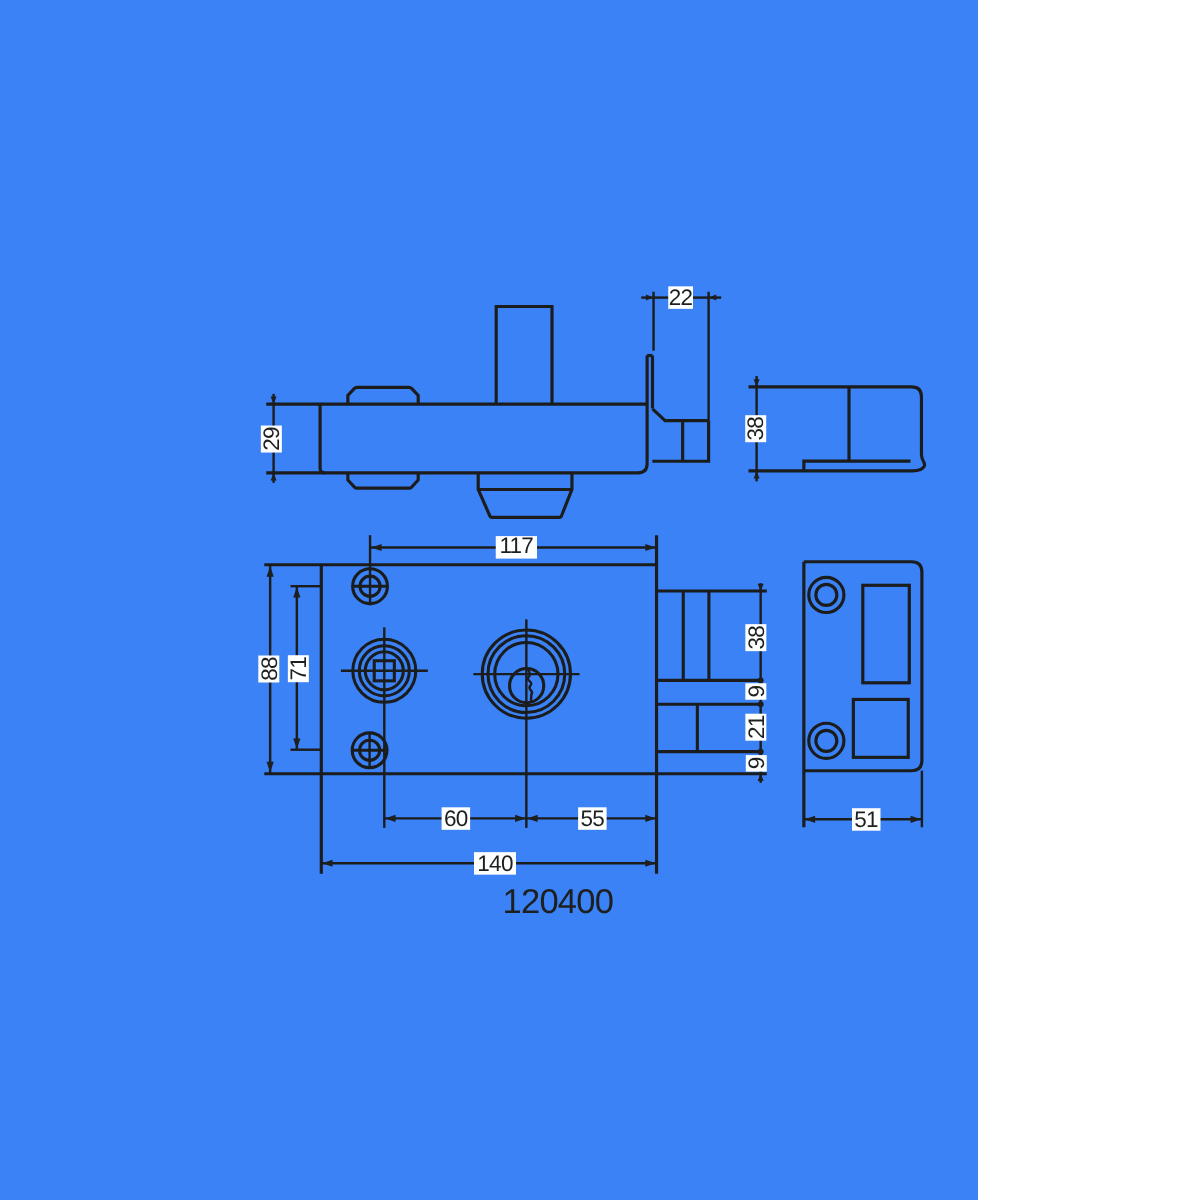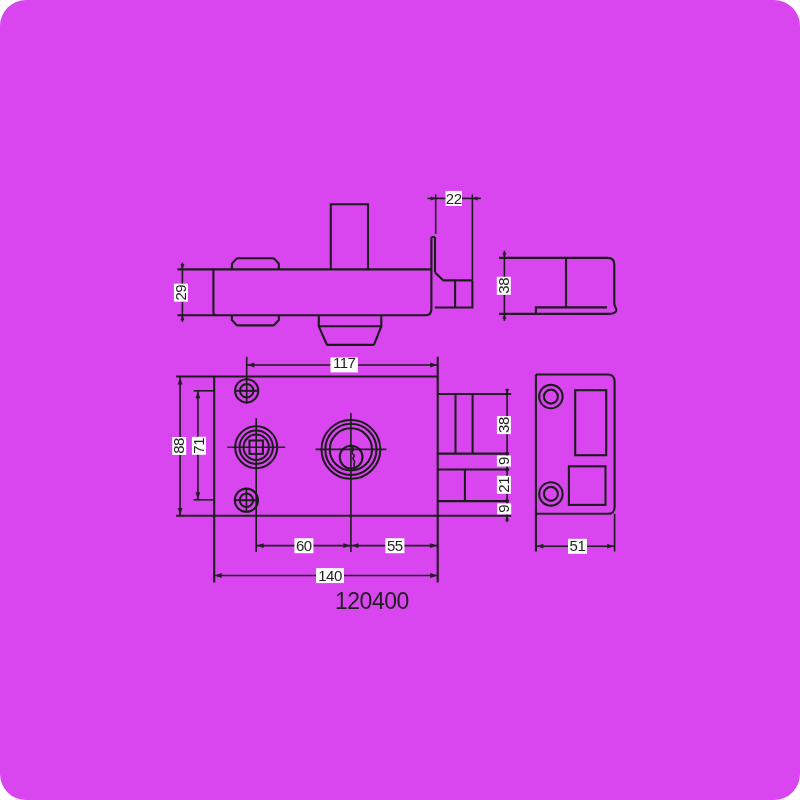--- a/index.html
+++ b/index.html
@@ -1,16 +1,16 @@
 <!DOCTYPE html>
 <html><head>
 <meta charset="utf-8">
 <style>
   html,body{margin:0;padding:0;background:#ffffff;}
-  .page{position:relative;width:800px;height:800px;background:#d946ef;overflow:hidden;border-radius:26px;}
+  .page{position:relative;width:652px;height:800px;background:#3b82f6;overflow:hidden;}
   svg{position:absolute;left:0;top:0;opacity:0.999;will-change:transform;}
   text{font-family:"Liberation Sans",sans-serif;fill:#1f1f1f;}
 </style>
 </head>
 <body>
 <div class="page">
 <svg width="800" height="800" viewBox="0 0 800 800" fill="none" stroke-linecap="butt">
 <g stroke="#1c1c1c">
 
 <g>

